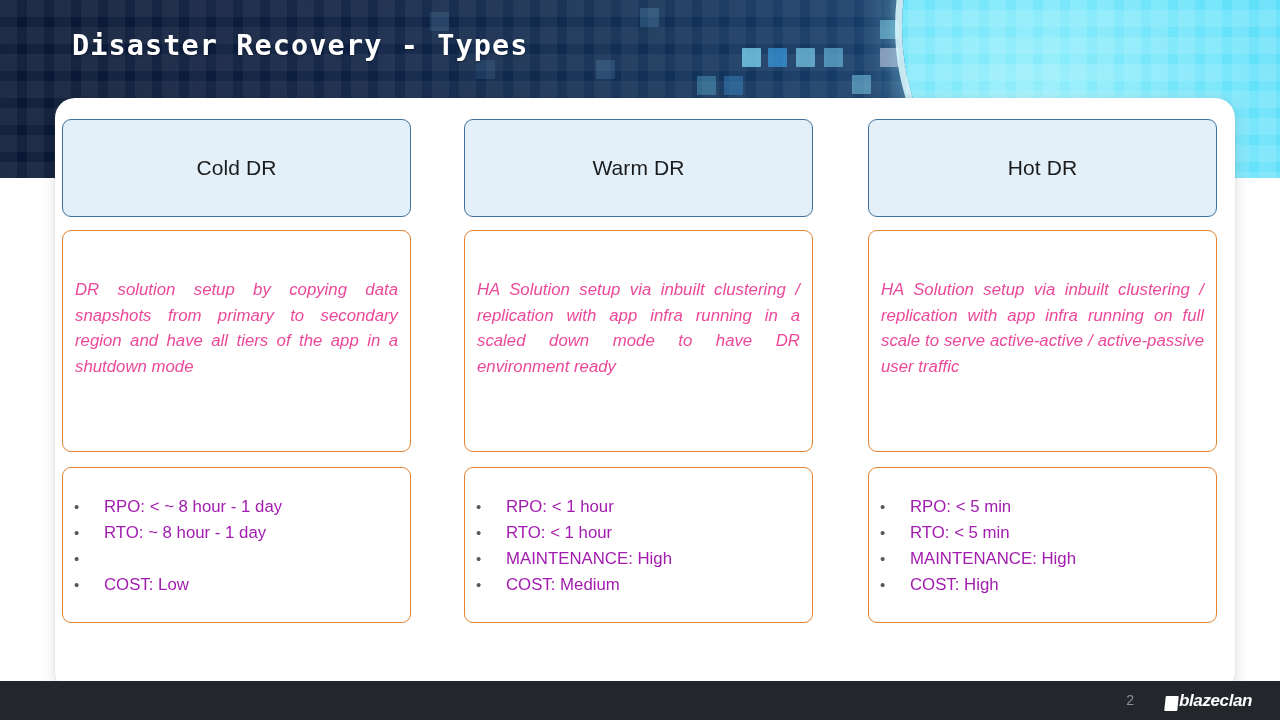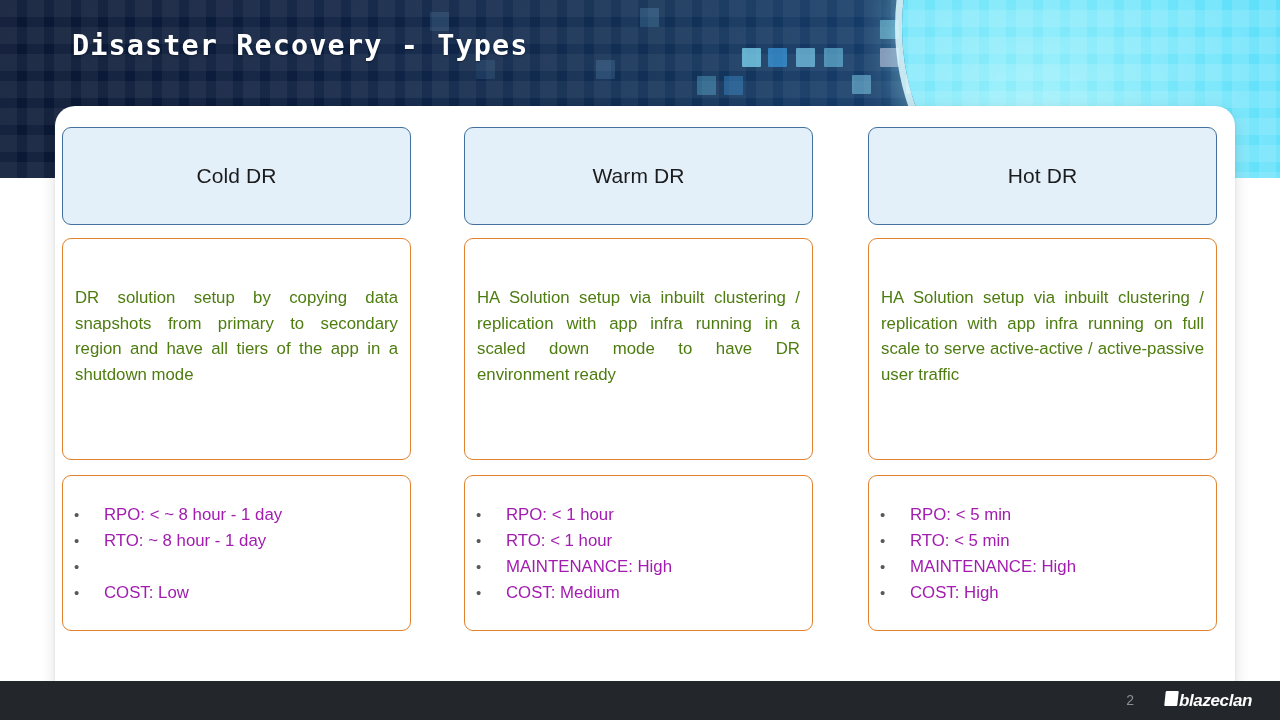--- a/index.html
+++ b/index.html
@@ -88,21 +88,21 @@
     color: #ffffff;
     white-space: nowrap;
     text-shadow: 0 1px 2px rgba(0,0,0,0.35);
     z-index: 6;
   }
 
   
   #content-card {
     position: absolute;
     left: 55px;
-    top: 106px;
+    top: 98px;
     width: 1180px;
     height: 594px;
     background: #ffffff;
     border-radius: 20px;
     box-shadow: 0 5px 16px rgba(0,0,0,0.13), 0 1px 3px rgba(0,0,0,0.08);
     z-index: 5;
   }
 
   
   .column {
@@ -145,23 +145,24 @@
     border: 1.7px solid #e2822f;
     border-radius: 9px;
   }
   .desc-text {
     position: absolute;
     left: 12px;
     right: 12px;
     top: 46px;
     font-size: 16.8px;
     line-height: 25.6px;
-    color: #4d7c0f;
+    color: #ec4899;
     text-align: justify;
     text-justify: inter-word;
+    font-style: italic;
   }
 
   .bullet-box {
     position: absolute;
     top: 369px;
     left: 0;
     width: 349px;
     height: 156px;
     box-sizing: border-box;
     background: #ffffff;
@@ -209,21 +210,21 @@
     right: 146px;
     top: 11px;
     font-size: 14px;
     color: #8a8f95;
   }
   #footer-logo {
     position: absolute;
     right: 28px;
     top: 10px;
     display: flex;
-    align-items: flex-start;
+    align-items: flex-end;
     gap: 1px;
   }
   #footer-logo-mark {
     width: 13px;
     height: 15px;
     background: #ffffff;
     border-radius: 1px;
     transform: skewX(-6deg);
   }
   #footer-logo-text {

